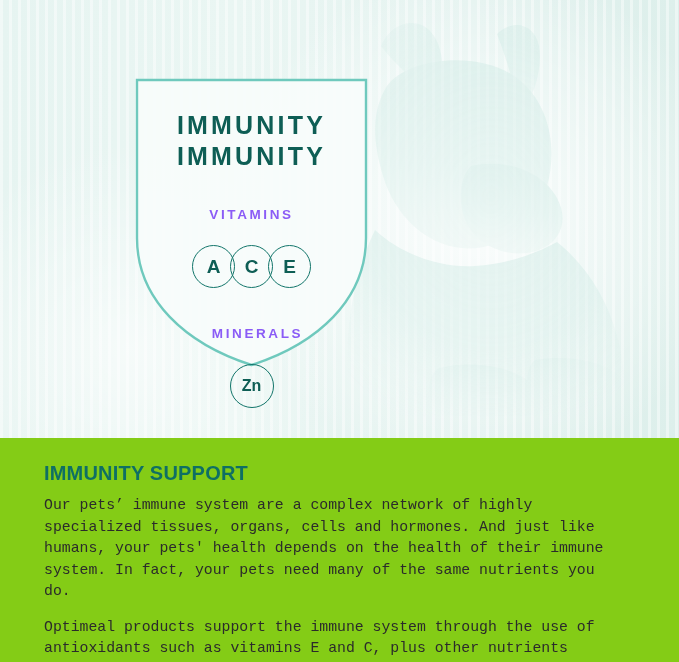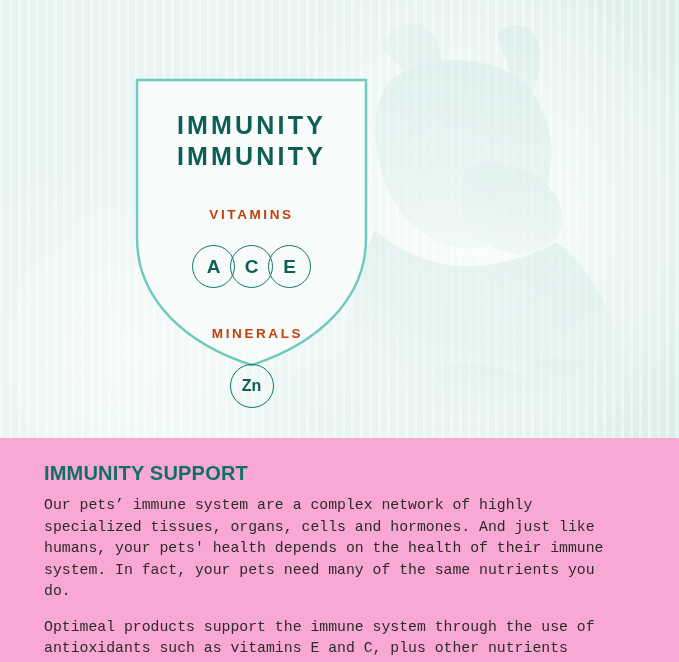--- a/index.html
+++ b/index.html
@@ -100,21 +100,21 @@
   .badge-title {
     color: #0e5e55;
     font-size: 25px;
     font-weight: bold;
     letter-spacing: 3.2px;
     line-height: 31px;
     text-align: center;
   }
   .badge-sub {
     margin-top: 19px;
-    color: #c2410c;
+    color: #8b5cf6;
     font-size: 13.5px;
     font-weight: bold;
     letter-spacing: 2.6px;
     text-align: center;
   }
   .circle-row {
     margin-top: 7px;
     display: flex;
     align-items: center;
     justify-content: center;
@@ -142,21 +142,21 @@
   }
   .sub-minerals { margin-top: 22px; padding-left: 12px; }
 
   
   .content {
     position: absolute;
     left: 0;
     top: 438px;
     width: 679px;
     height: 224px;
-    background: #f9a8d4;
+    background: #84cc16;
     box-sizing: border-box;
     padding: 24px 64px 0 44px;
   }
   .section-title {
     color: #0f6f64;
     font-size: 20px;
     font-weight: bold;
     letter-spacing: 0.2px;
     margin: 0 0 10px 0;
   }

